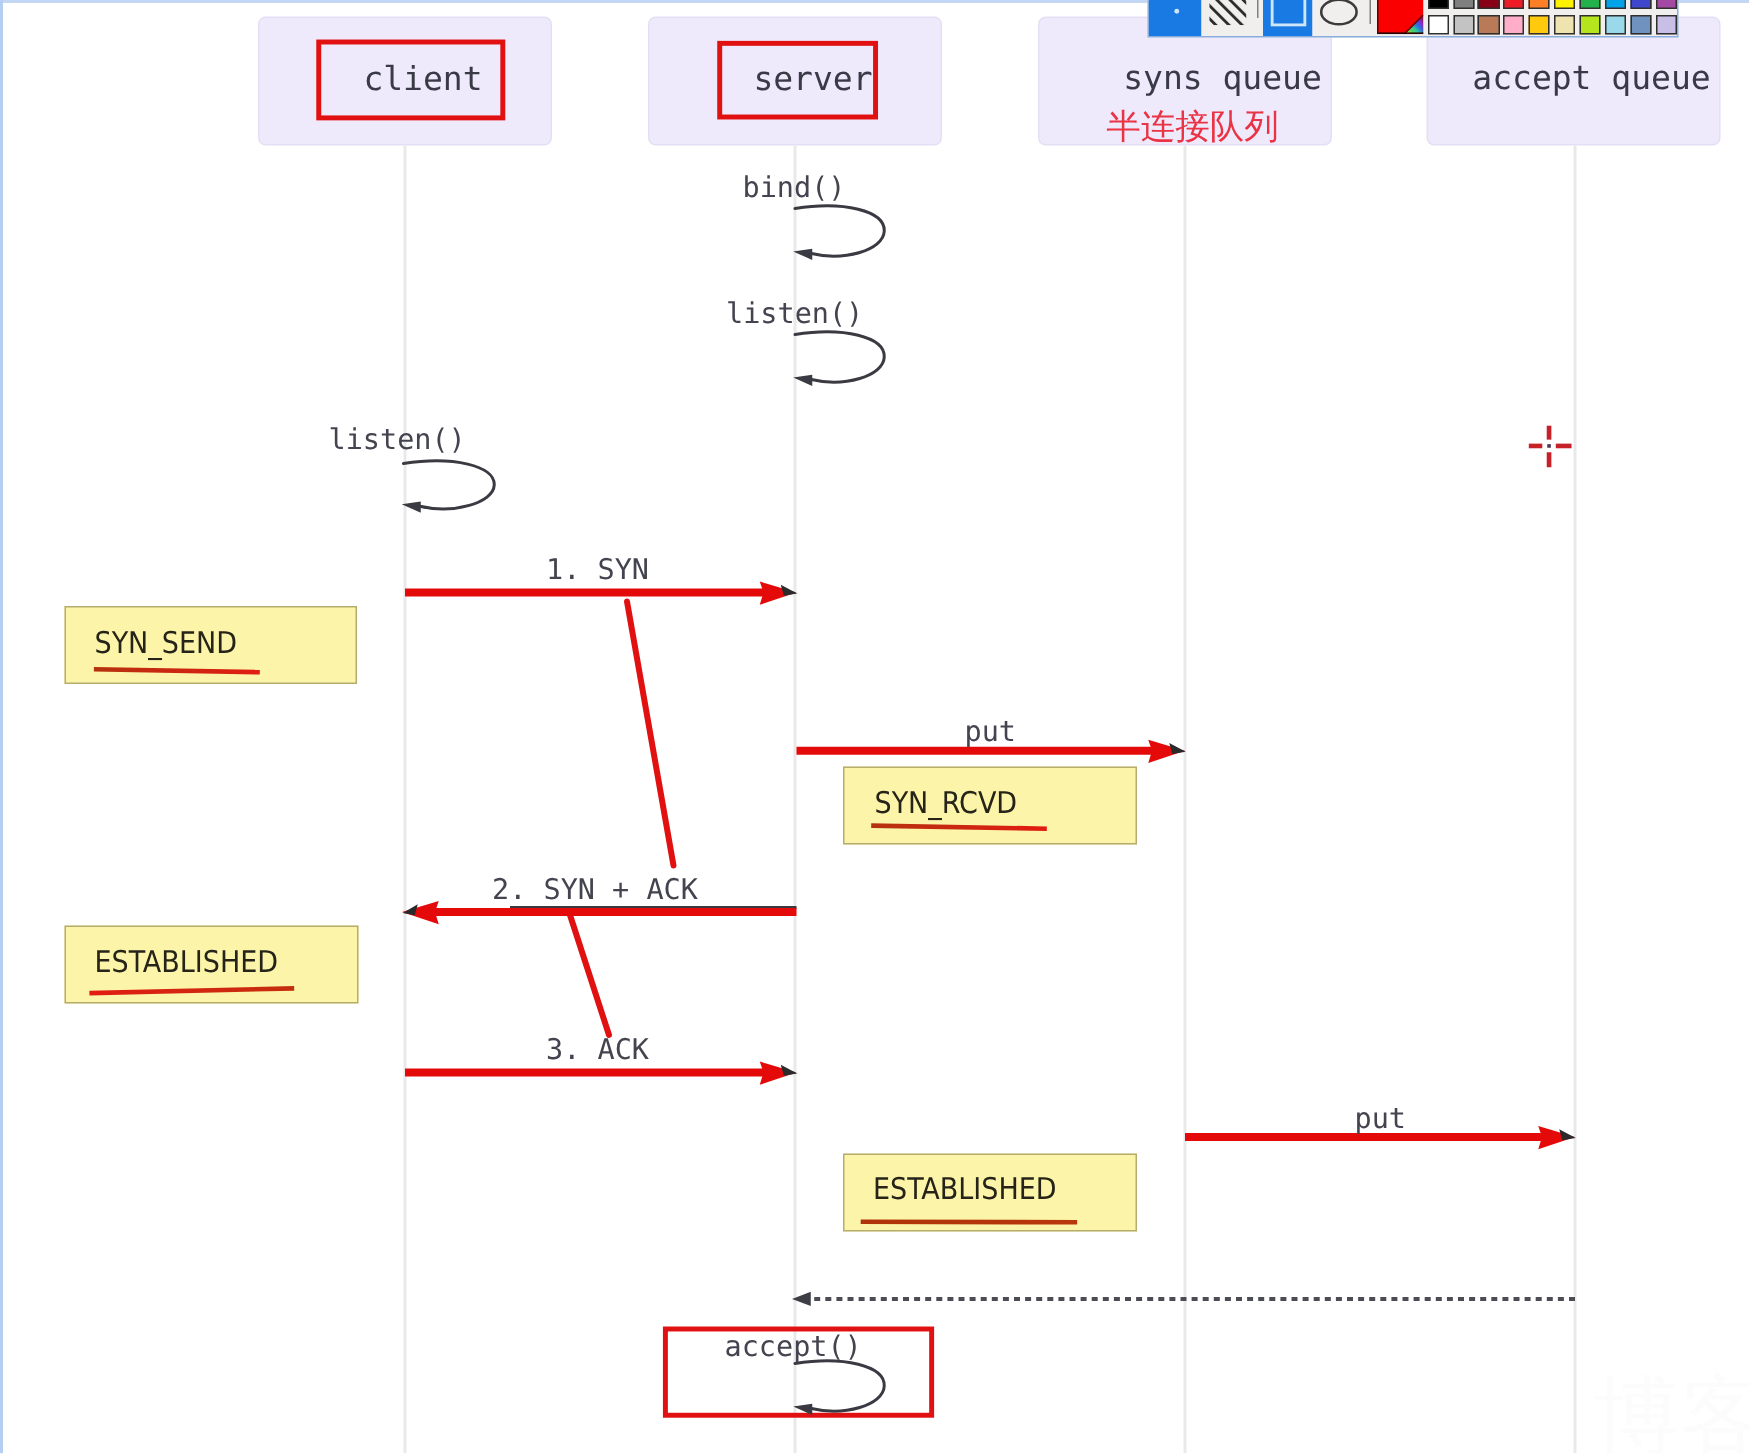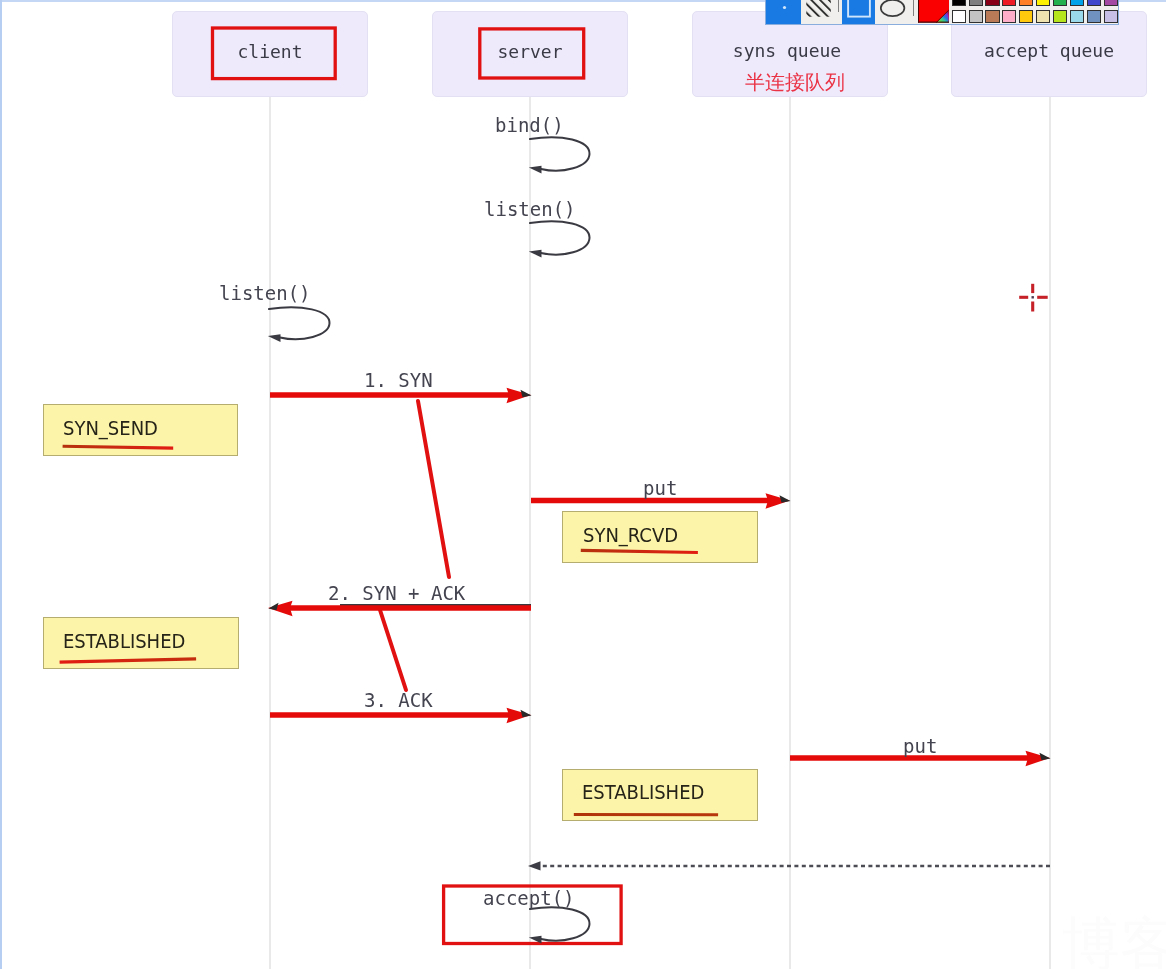--- a/index.html
+++ b/index.html
@@ -1,22 +1,22 @@
 <!DOCTYPE html>
 <html><head>
 <meta charset="utf-8">
 <style>
   html,body{margin:0;padding:0;background:#fff;}
   body{width:1166px;height:969px;font-family:"DejaVu Sans",sans-serif;overflow:hidden;}
   #stage{position:relative;width:1166px;height:969px;background:#fff;overflow:hidden;}
 
   .lifeline-box{position:absolute;background:#eeeafc;border:1px solid #e3e0f3;border-radius:5px;box-sizing:border-box;}
   .lifeline{position:absolute;width:2px;background:#e9e9e9;}
-  .boxlabel{position:absolute;z-index:7;font-family:"DejaVu Sans Mono",monospace;font-size:18px;color:#3a3a46;white-space:nowrap;text-align:center;}
-  .cnlabel{position:absolute;z-index:7;font-size:20px;color:#ea3446;white-space:nowrap;text-align:center;letter-spacing:0px;}
+  .boxlabel{position:absolute;z-index:7;font-family:"DejaVu Sans Mono",monospace;font-size:22px;color:#3a3a46;white-space:nowrap;text-align:center;padding-left:12px;}
+  .cnlabel{position:absolute;z-index:7;font-size:23px;color:#ea3446;white-space:nowrap;text-align:center;letter-spacing:0px;}
   .note{position:absolute;background:#fbf4a9;border:1px solid #b5ad70;box-sizing:border-box;}
   .notetext{position:absolute;z-index:7;font-family:"DejaVu Sans",sans-serif;font-stretch:condensed;font-size:20px;color:#262318;white-space:nowrap;}
   .selfcall{font-size:19px !important;}
   .msglabel{position:absolute;z-index:7;font-family:"DejaVu Sans Mono",monospace;font-size:19px;color:#444450;white-space:nowrap;}
   .edge-top{position:absolute;left:0;top:0;width:1166px;height:2px;background:#c4d8f6;z-index:9;}
   .edge-left{position:absolute;left:0;top:0;width:2px;height:969px;background:#b6cef2;z-index:9;}
   svg.overlay{position:absolute;left:0;top:0;width:1166px;height:969px;z-index:5;pointer-events:none;}
   .watermark-bg{position:absolute;z-index:3;font-family:"DejaVu Sans",sans-serif;font-size:58px;color:#fcfcfd;white-space:nowrap;}
   .watermark{position:absolute;z-index:6;font-family:"DejaVu Sans",sans-serif;font-stretch:condensed;font-size:21px;color:#c6c6ca;white-space:nowrap;letter-spacing:0px;}
 
@@ -189,21 +189,21 @@
     </div>
   <div class="watermark-bg" style="left:1062px;top:906px;">博客</div>
   <div class="watermark" style="left:988px;top:936px;margin-top:36px;">CSDN @冰点契约</div>
 <div class="lifeline-box" style="left: 172px; top: 11px; width: 196px; height: 86px;"></div>
     <div class="boxlabel" style="left: 172px; top: 41px; width: 196px;">client</div>
     <div class="lifeline" style="left: 269px; top: 97px; height: 872px;"></div>
     <div class="lifeline-box" style="left: 432px; top: 11px; width: 196px; height: 86px;"></div>
     <div class="boxlabel" style="left: 432px; top: 41px; width: 196px;">server</div>
     <div class="lifeline" style="left: 529px; top: 97px; height: 872px;"></div>
     <div class="lifeline-box" style="left: 692px; top: 11px; width: 196px; height: 86px;"></div>
-    <div class="boxlabel" style="left: 676px; top: 40px; width: 222px;">syns queue</div>
+    <div class="boxlabel" style="left: 692px; top: 40px; width: 222px;">syns queue</div>
     <div class="cnlabel" style="left: 697px; top: 69px; width: 196px;">半连接队列</div>
     <div class="lifeline" style="left: 789px; top: 97px; height: 872px;"></div>
     <div class="lifeline-box" style="left: 951px; top: 11px; width: 196px; height: 86px;"></div>
     <div class="boxlabel" style="left: 951px; top: 40px; width: 196px;">accept queue</div>
     <div class="lifeline" style="left: 1049px; top: 97px; height: 872px;"></div>
     <div class="note" style="left: 43px; top: 404px; width: 195px; height: 52px;"></div>
     <div class="notetext" style="left: 63px; top: 416px;">SYN_SEND</div>
     <div class="note" style="left: 562px; top: 511px; width: 196px; height: 52px;"></div>
     <div class="notetext" style="left: 583px; top: 523px;">SYN_RCVD</div>
     <div class="note" style="left: 43px; top: 617px; width: 196px; height: 52px;"></div>

